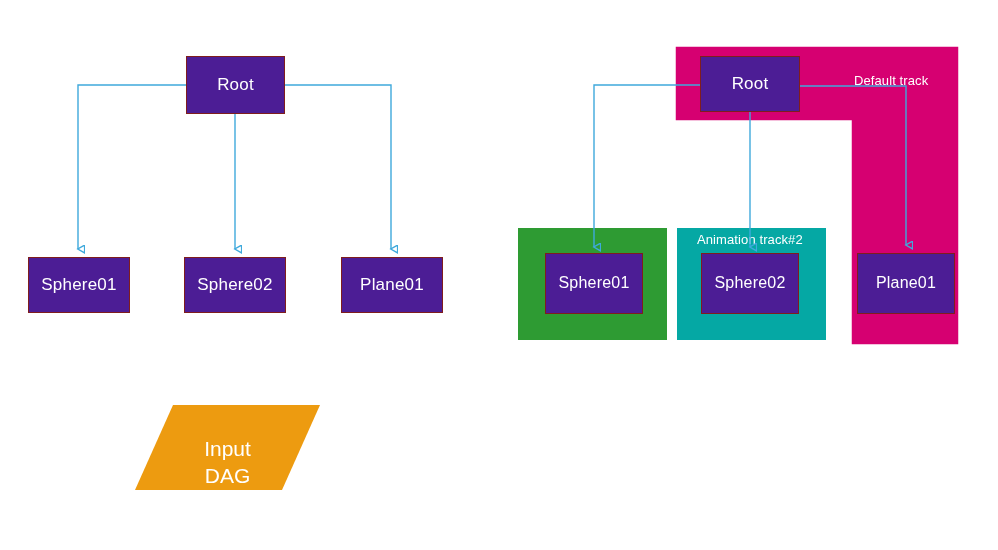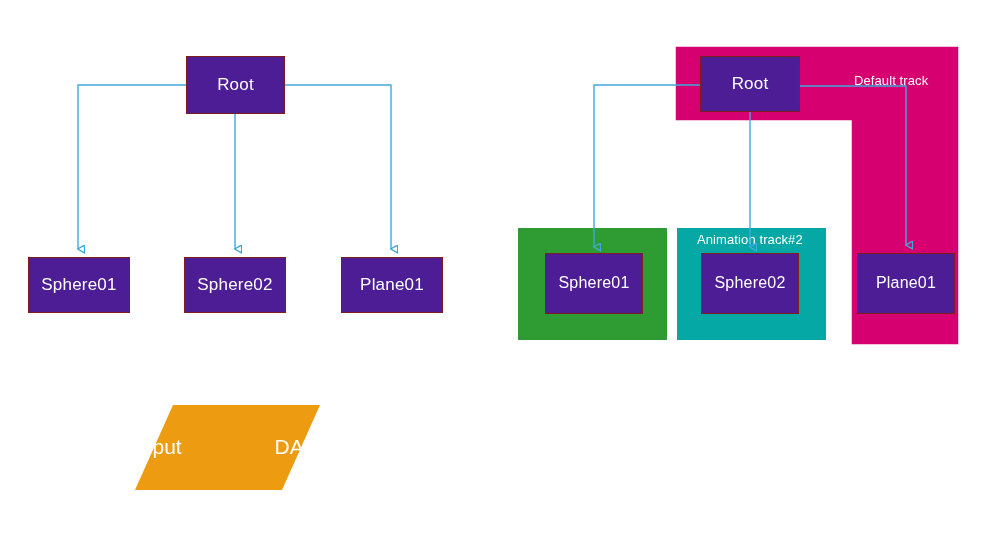--- a/index.html
+++ b/index.html
@@ -69,23 +69,23 @@
   
   .banner-wrap {
     position: absolute;
   }
   .banner-text {
     position: absolute;
     left: 0; top: 0;
     width: 100%;
     height: 100%;
     display: flex;
-    flex-direction: row;
+    flex-direction: column;
     align-items: center;
-    justify-content: space-between;
+    justify-content: flex-end;
     color: #ffffff;
     font-size: 21px;
     line-height: 1.28;
     pointer-events: none;
   }
 
   
   .wires {
     position: absolute;
     left: 0; top: 0;

